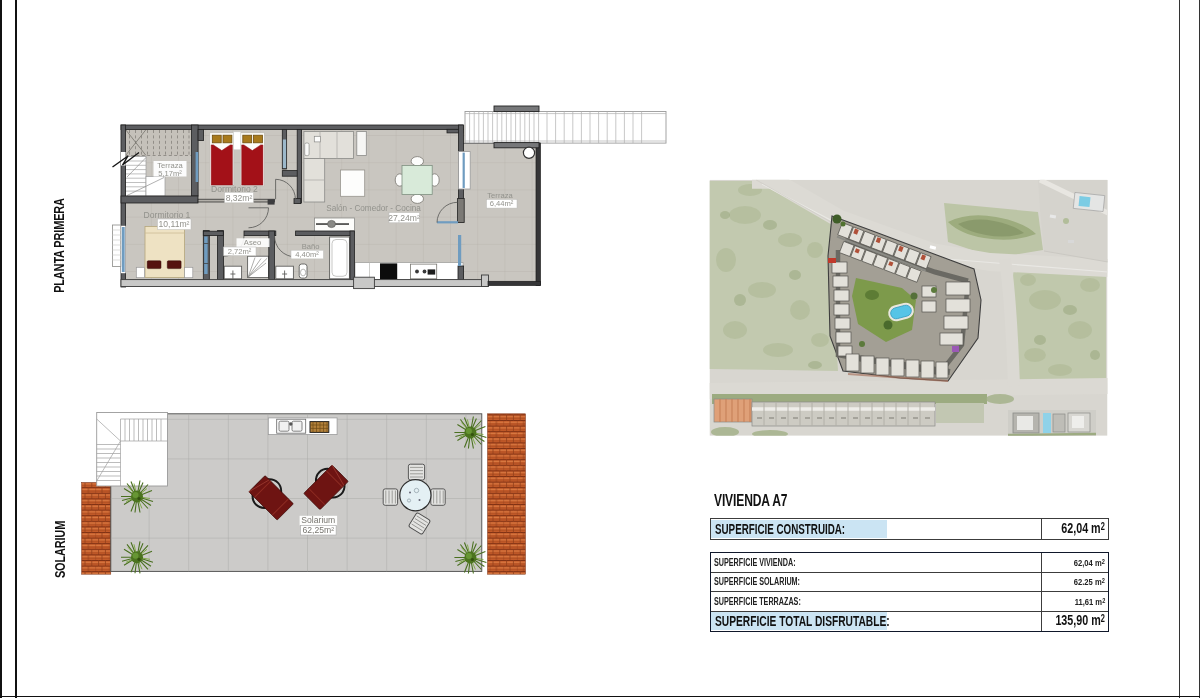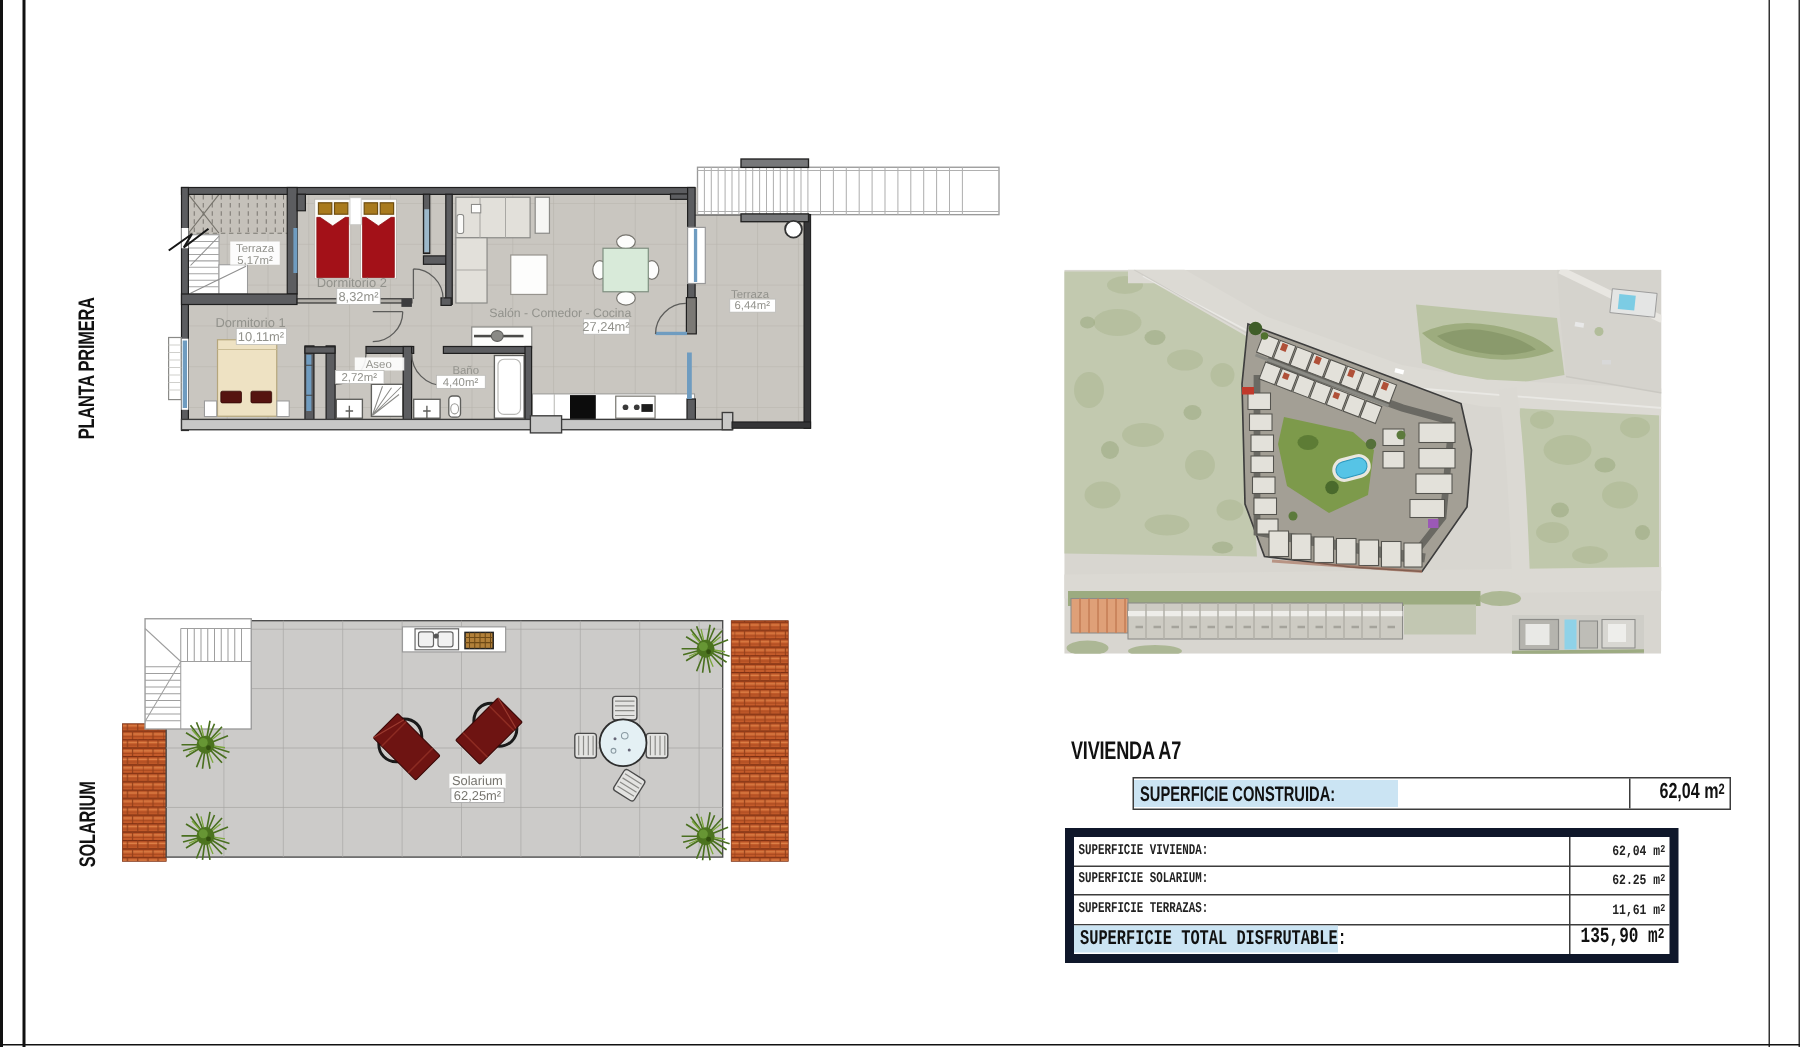--- a/index.html
+++ b/index.html
@@ -445,28 +445,28 @@
     <rect x="1043" y="413" width="8" height="20" fill="#8fd2e8"></rect>
     <rect x="1053" y="414" width="12" height="18" fill="#bebdb7" stroke="#8b8b88" stroke-width="0.7"></rect>
     <rect x="1068" y="413" width="22" height="19" fill="#d8d7d2" stroke="#8b8b88" stroke-width="0.7"></rect>
     <rect x="1072" y="416" width="12" height="12" fill="#eeeeeb"></rect>
     <path d="M1008 435 l88 -1" stroke="#9dab82" stroke-width="2.5"></path>
     </g>
   </svg>
 
   <div class="abs" style="left:714px;top:491px;font-weight:bold;font-size:17px;color:#111;transform:scaleX(0.71);transform-origin:left top;letter-spacing:-0.2px;">VIVIENDA A7</div>
 
-  <div class="abs" style="left:709.5px;top:518.3px;width:397.5px;height:19.4px;border:1px solid #3c3c3c;background:#fff;margin-left:45px;">
+  <div class="abs" style="left:709.5px;top:518.3px;width:397.5px;height:19.4px;border:1px solid #3c3c3c;background:#fff;">
     <div class="abs" style="left:0.8px;top:0.8px;width:175.4px;height:17.8px;background:#cbe4f3;"></div>
     <div class="abs" style="left:330.5px;top:0;width:1px;height:19.4px;background:#3c3c3c;"></div>
     <div class="abs" style="left:4px;top:2px;font-weight:bold;font-size:14px;color:#111;transform:scaleX(0.70);transform-origin:left top;white-space:nowrap;">SUPERFICIE CONSTRUIDA:</div>
     <div class="abs" style="right:3px;top:1px;font-weight:bold;font-size:14.5px;color:#111;transform:scaleX(0.74);transform-origin:right top;white-space:nowrap;">62,04 m<span style="font-size:10px;vertical-align:3px;">2</span></div>
   </div>
 
-  <div class="abs" style="left:709.5px;top:551.6px;width:397.5px;height:78px;border:6px solid #0f172a;background:#fff;font-family:Liberation Mono, monospace;">
+  <div class="abs" style="left:709.5px;top:551.6px;width:397.5px;height:78px;border:1px solid #0f172a;background:#fff;">
     <div class="abs" style="left:330.5px;top:0;width:1px;height:78px;background:#3c3c3c;"></div>
     <div class="abs" style="left:0;top:19.2px;width:397.5px;height:1px;background:#3c3c3c;"></div>
     <div class="abs" style="left:0;top:38.7px;width:397.5px;height:1px;background:#3c3c3c;"></div>
     <div class="abs" style="left:0;top:58.2px;width:397.5px;height:1px;background:#3c3c3c;"></div>
     <div class="abs" style="left:0.8px;top:59px;width:175.4px;height:18.2px;background:#cbe4f3;"></div>
     <div class="abs" style="left:3px;top:4px;font-weight:bold;font-size:10px;color:#222;transform:scaleX(0.72);transform-origin:left top;white-space:nowrap;">SUPERFICIE VIVIENDA:</div>
     <div class="abs" style="right:3px;top:4px;font-weight:bold;font-size:9.5px;color:#222;transform:scaleX(0.8);transform-origin:right top;white-space:nowrap;">62,04 m<span style="font-size:7px;vertical-align:2px;">2</span></div>
     <div class="abs" style="left:3px;top:23.5px;font-weight:bold;font-size:10px;color:#222;transform:scaleX(0.72);transform-origin:left top;white-space:nowrap;">SUPERFICIE SOLARIUM:</div>
     <div class="abs" style="right:3px;top:23.5px;font-weight:bold;font-size:9.5px;color:#222;transform:scaleX(0.8);transform-origin:right top;white-space:nowrap;">62.25 m<span style="font-size:7px;vertical-align:2px;">2</span></div>
     <div class="abs" style="left:3px;top:43px;font-weight:bold;font-size:10px;color:#222;transform:scaleX(0.72);transform-origin:left top;white-space:nowrap;">SUPERFICIE TERRAZAS:</div>

